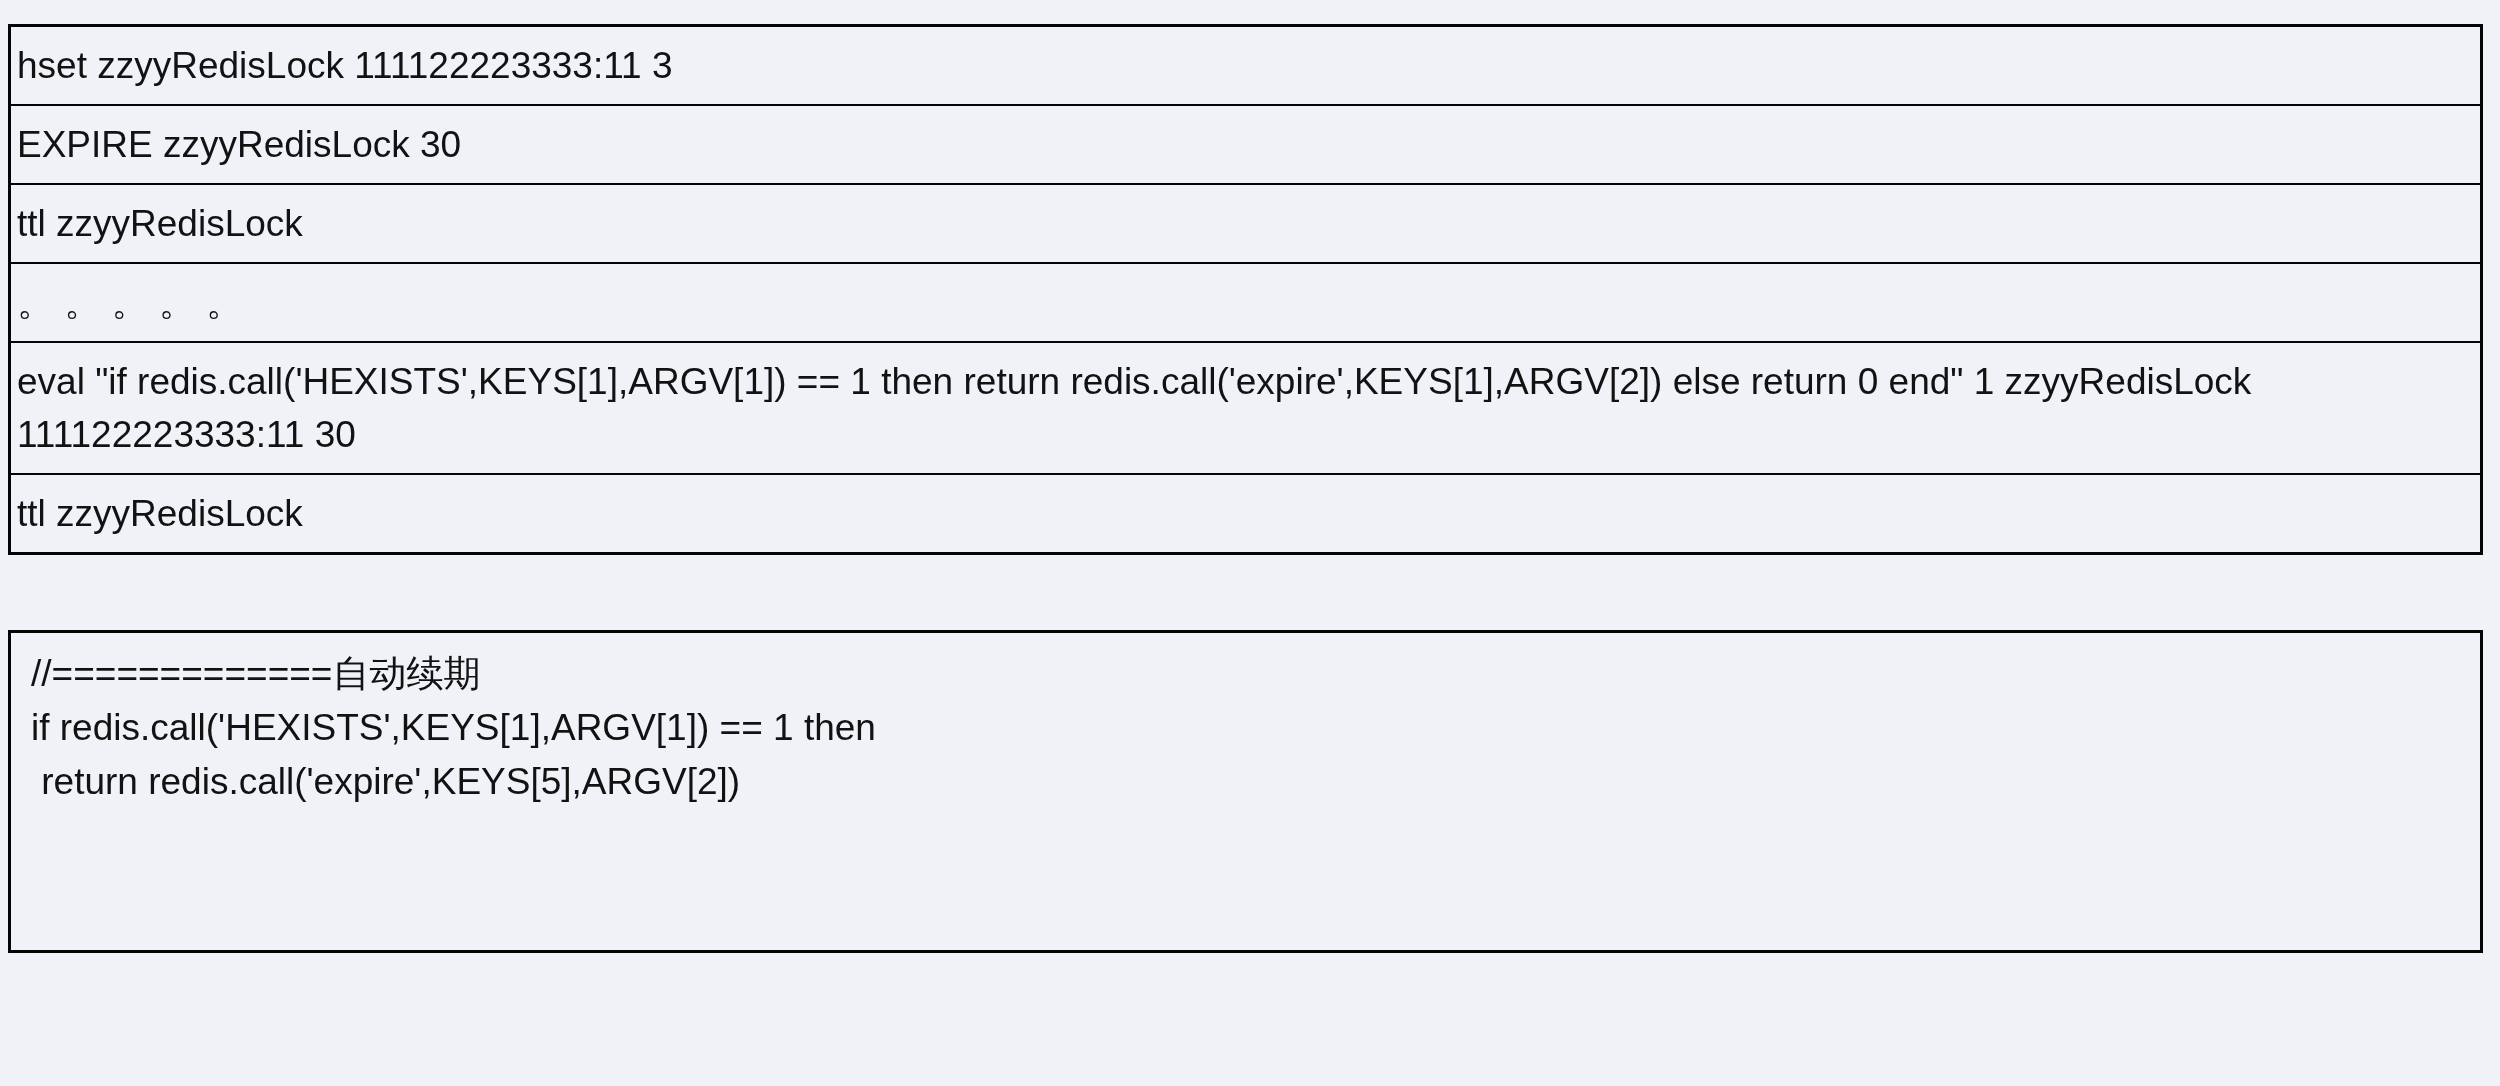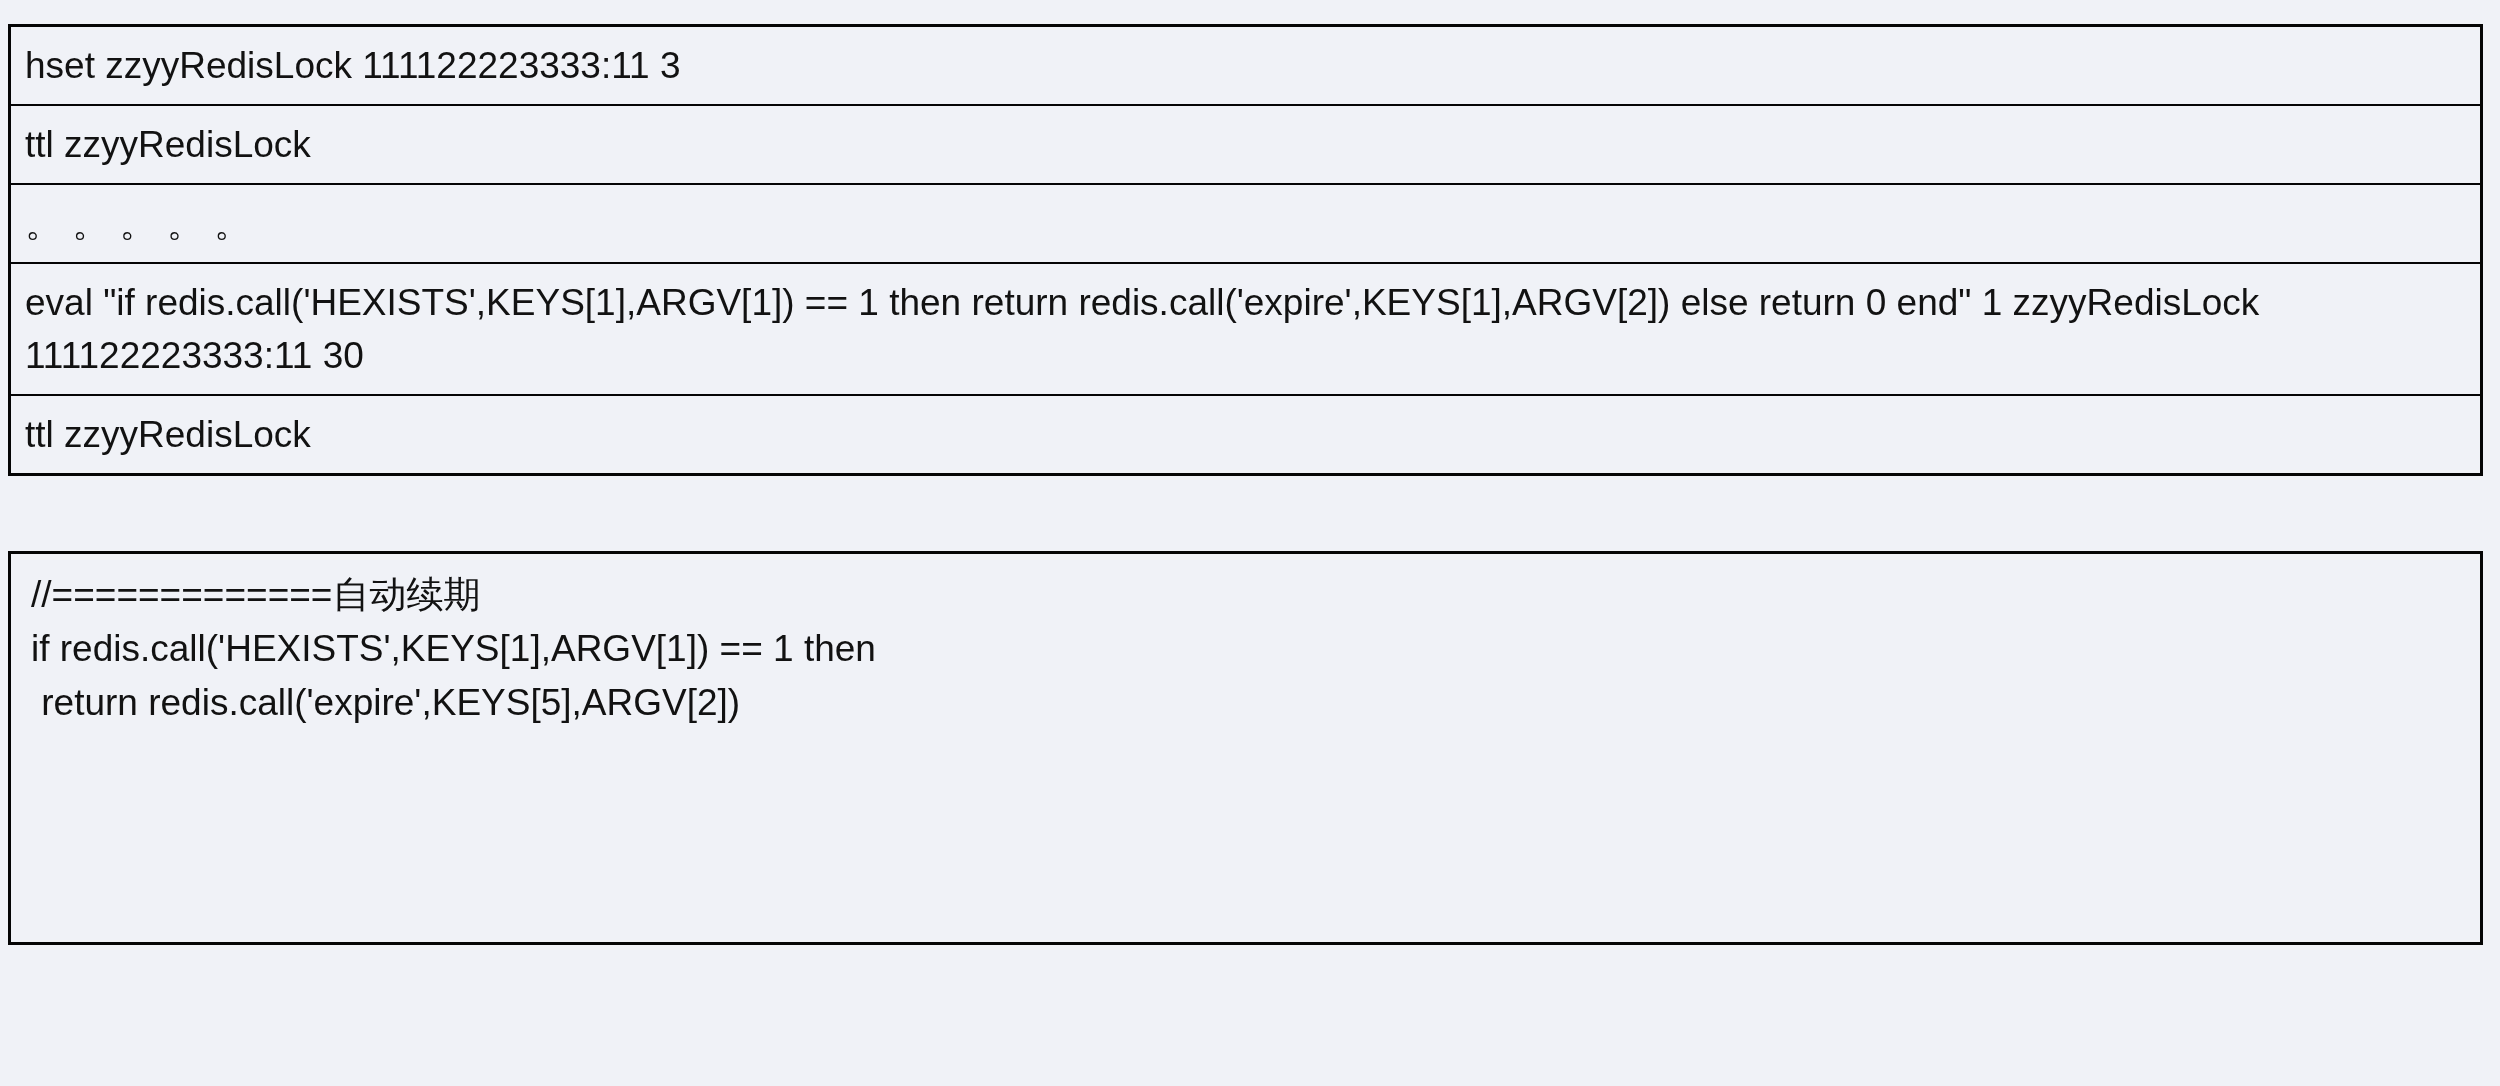--- a/index.html
+++ b/index.html
@@ -16,48 +16,49 @@
     overflow: hidden;
   }
   .cmd-table {
     margin: 24px 0 0 8px;
     width: 2475px;
     border: 3px solid #050505;
     box-sizing: border-box;
     background: #f0f2f7;
   }
   .cmd-row {
-    padding: 12px 14px;
+    padding: 12px 6px;
     line-height: 53px;
     white-space: normal;
     overflow-wrap: break-word;
   }
   .cmd-row + .cmd-row {
     border-top: 2px solid #050505;
   }
   .code-box {
     margin: 75px 0 0 8px;
     width: 2475px;
-    height: 394px;
+    height: 323px;
     border: 3px solid #050505;
     box-sizing: border-box;
     padding: 14px 19px 0 20px;
     background: #f0f2f7;
   }
   .code-line {
     line-height: 54px;
     white-space: pre-wrap;
     overflow-wrap: break-word;
   }
 </style>
 </head>
 <body>
 
 <div class="cmd-table">
   <div class="cmd-row">hset zzyyRedisLock 111122223333:11 3</div>
+  <div class="cmd-row">EXPIRE zzyyRedisLock 30</div>
   <div class="cmd-row">ttl zzyyRedisLock</div>
   <div class="cmd-row">。 。 。 。 。</div>
   <div class="cmd-row">eval "if redis.call('HEXISTS',KEYS[1],ARGV[1]) == 1 then return redis.call('expire',KEYS[1],ARGV[2]) else return 0 end" 1 zzyyRedisLock 111122223333:11 30</div>
   <div class="cmd-row">ttl zzyyRedisLock</div>
 </div>
 
 <div class="code-box">
   <div class="code-line">//=============自动续期</div>
   <div class="code-line">if redis.call('HEXISTS',KEYS[1],ARGV[1]) == 1 then</div>
   <div class="code-line"> return redis.call('expire',KEYS[5],ARGV[2])</div>

